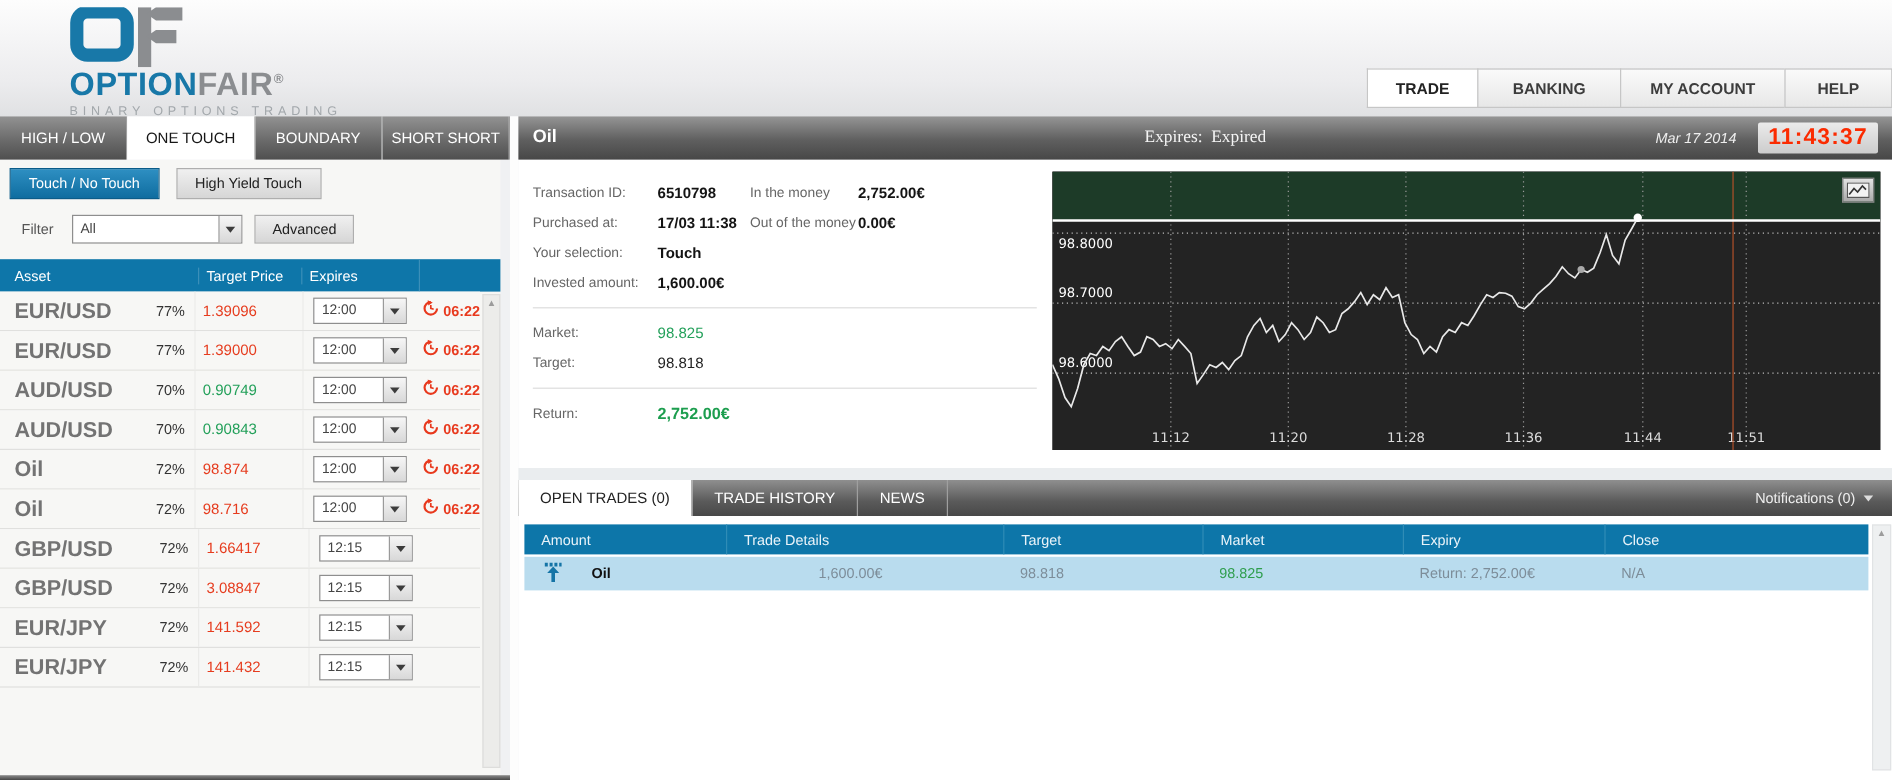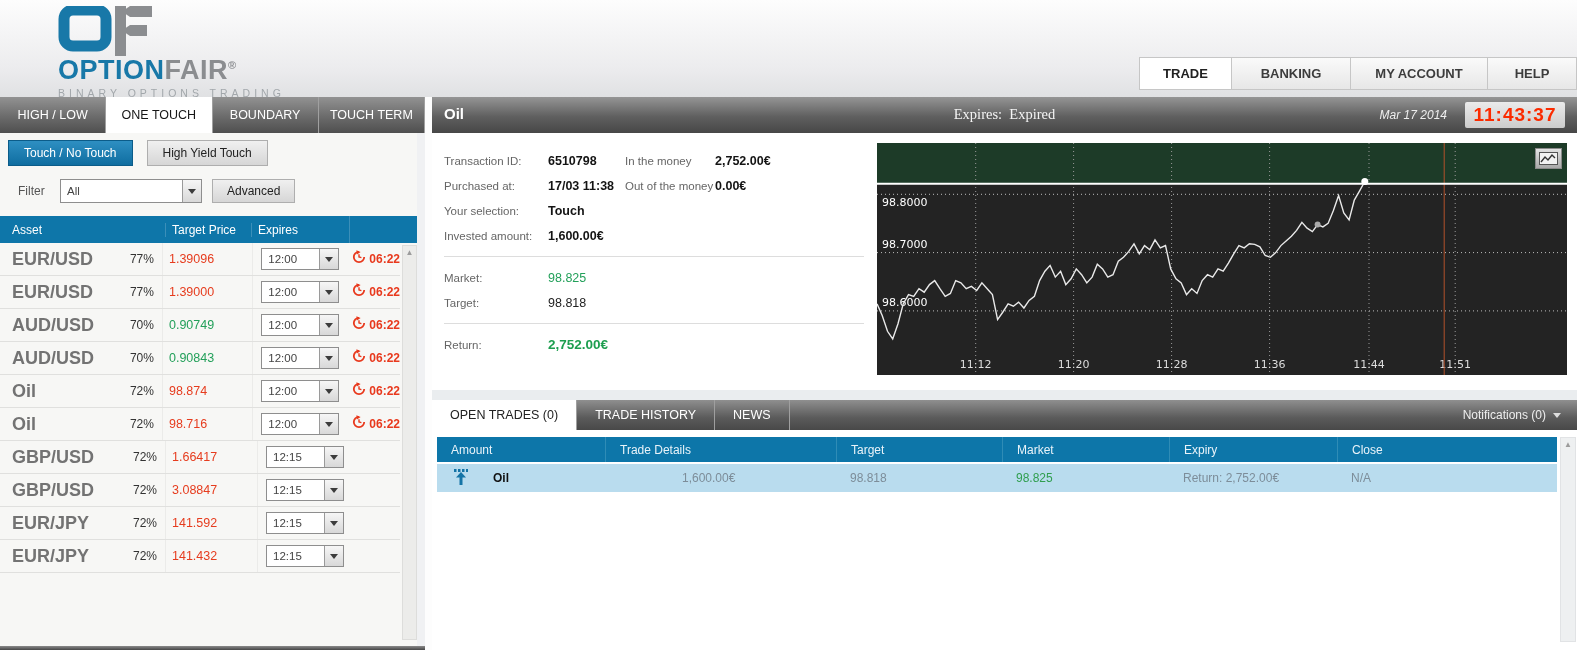--- a/index.html
+++ b/index.html
@@ -146,21 +146,21 @@
     </div>
   </div>
 
   <div class="left-panel-bg"></div>
   <div class="gap-col"></div>
 
   <div class="left-tabs">
     <div class="left-tab">HIGH / LOW</div>
     <div class="left-tab active">ONE TOUCH</div>
     <div class="left-tab">BOUNDARY</div>
-    <div class="left-tab">TOUCH TERM</div>
+    <div class="left-tab">SHORT SHORT</div>
   </div>
 
   <div class="mode-row">
     <div class="btn btn-blue">Touch / No Touch</div>
     <div class="btn btn-gray">High Yield Touch</div>
   </div>
 
   <div class="filter-label">Filter</div>
   <div class="select filter-select">
     <span class="val">All</span>

